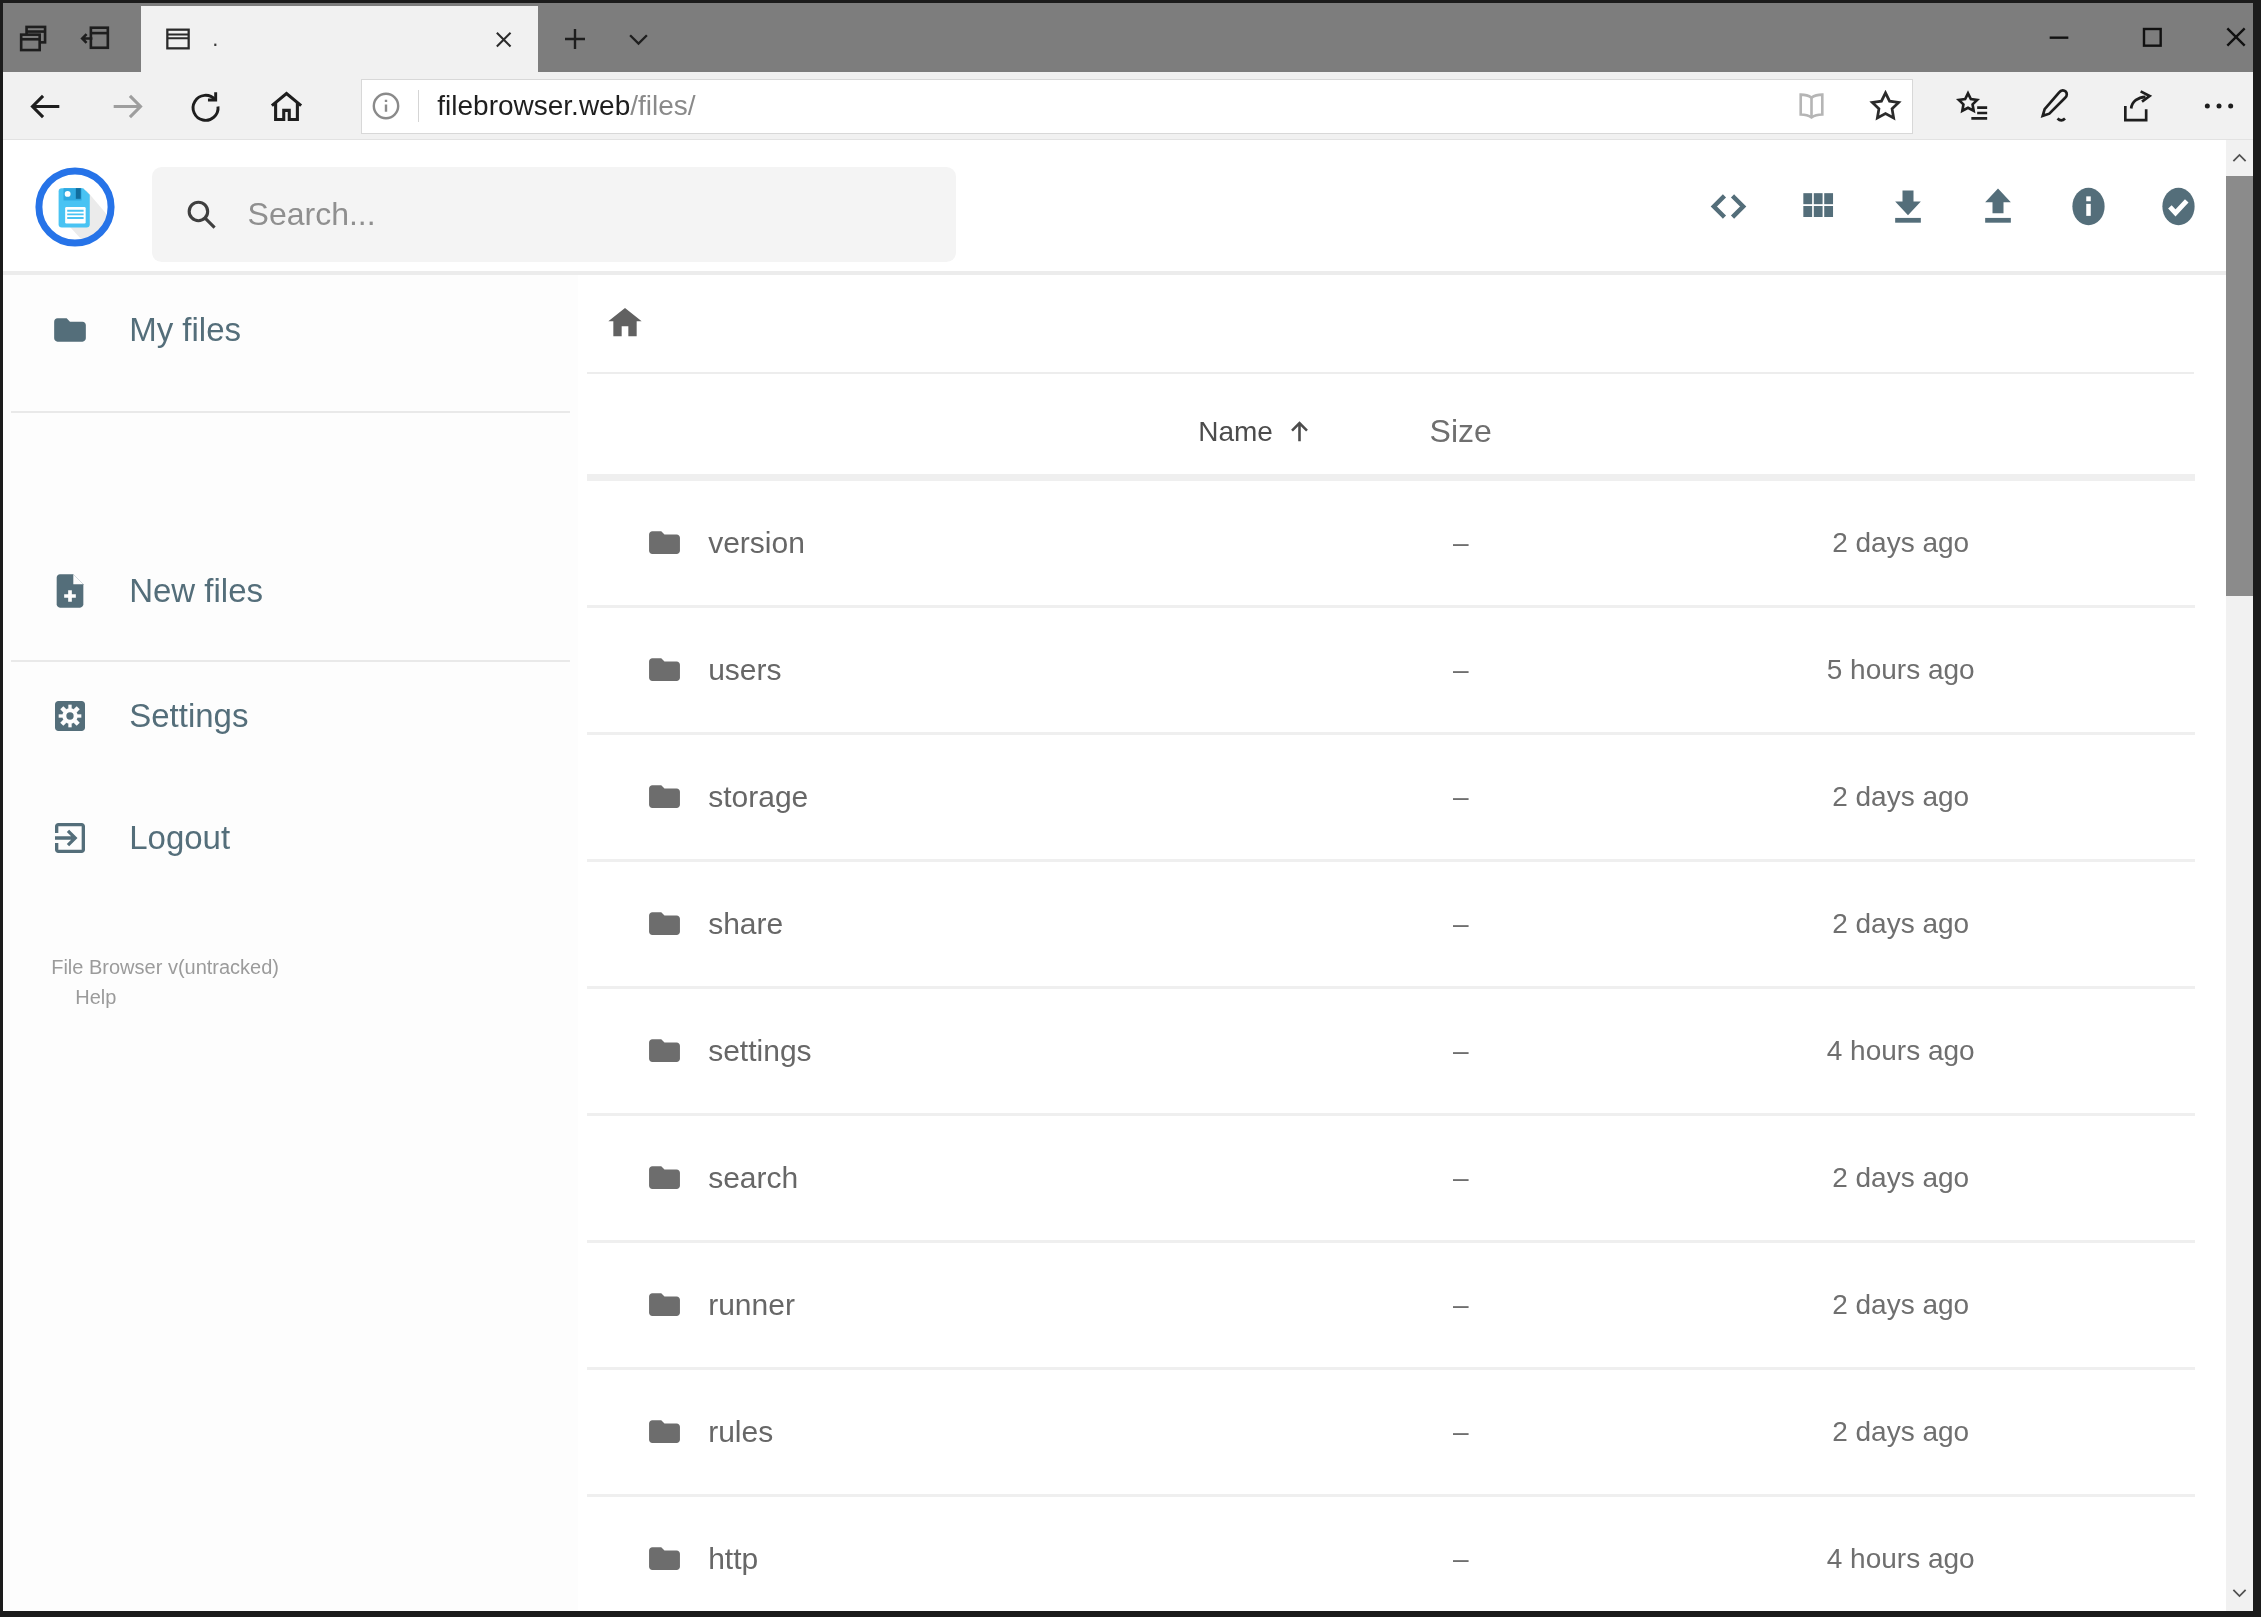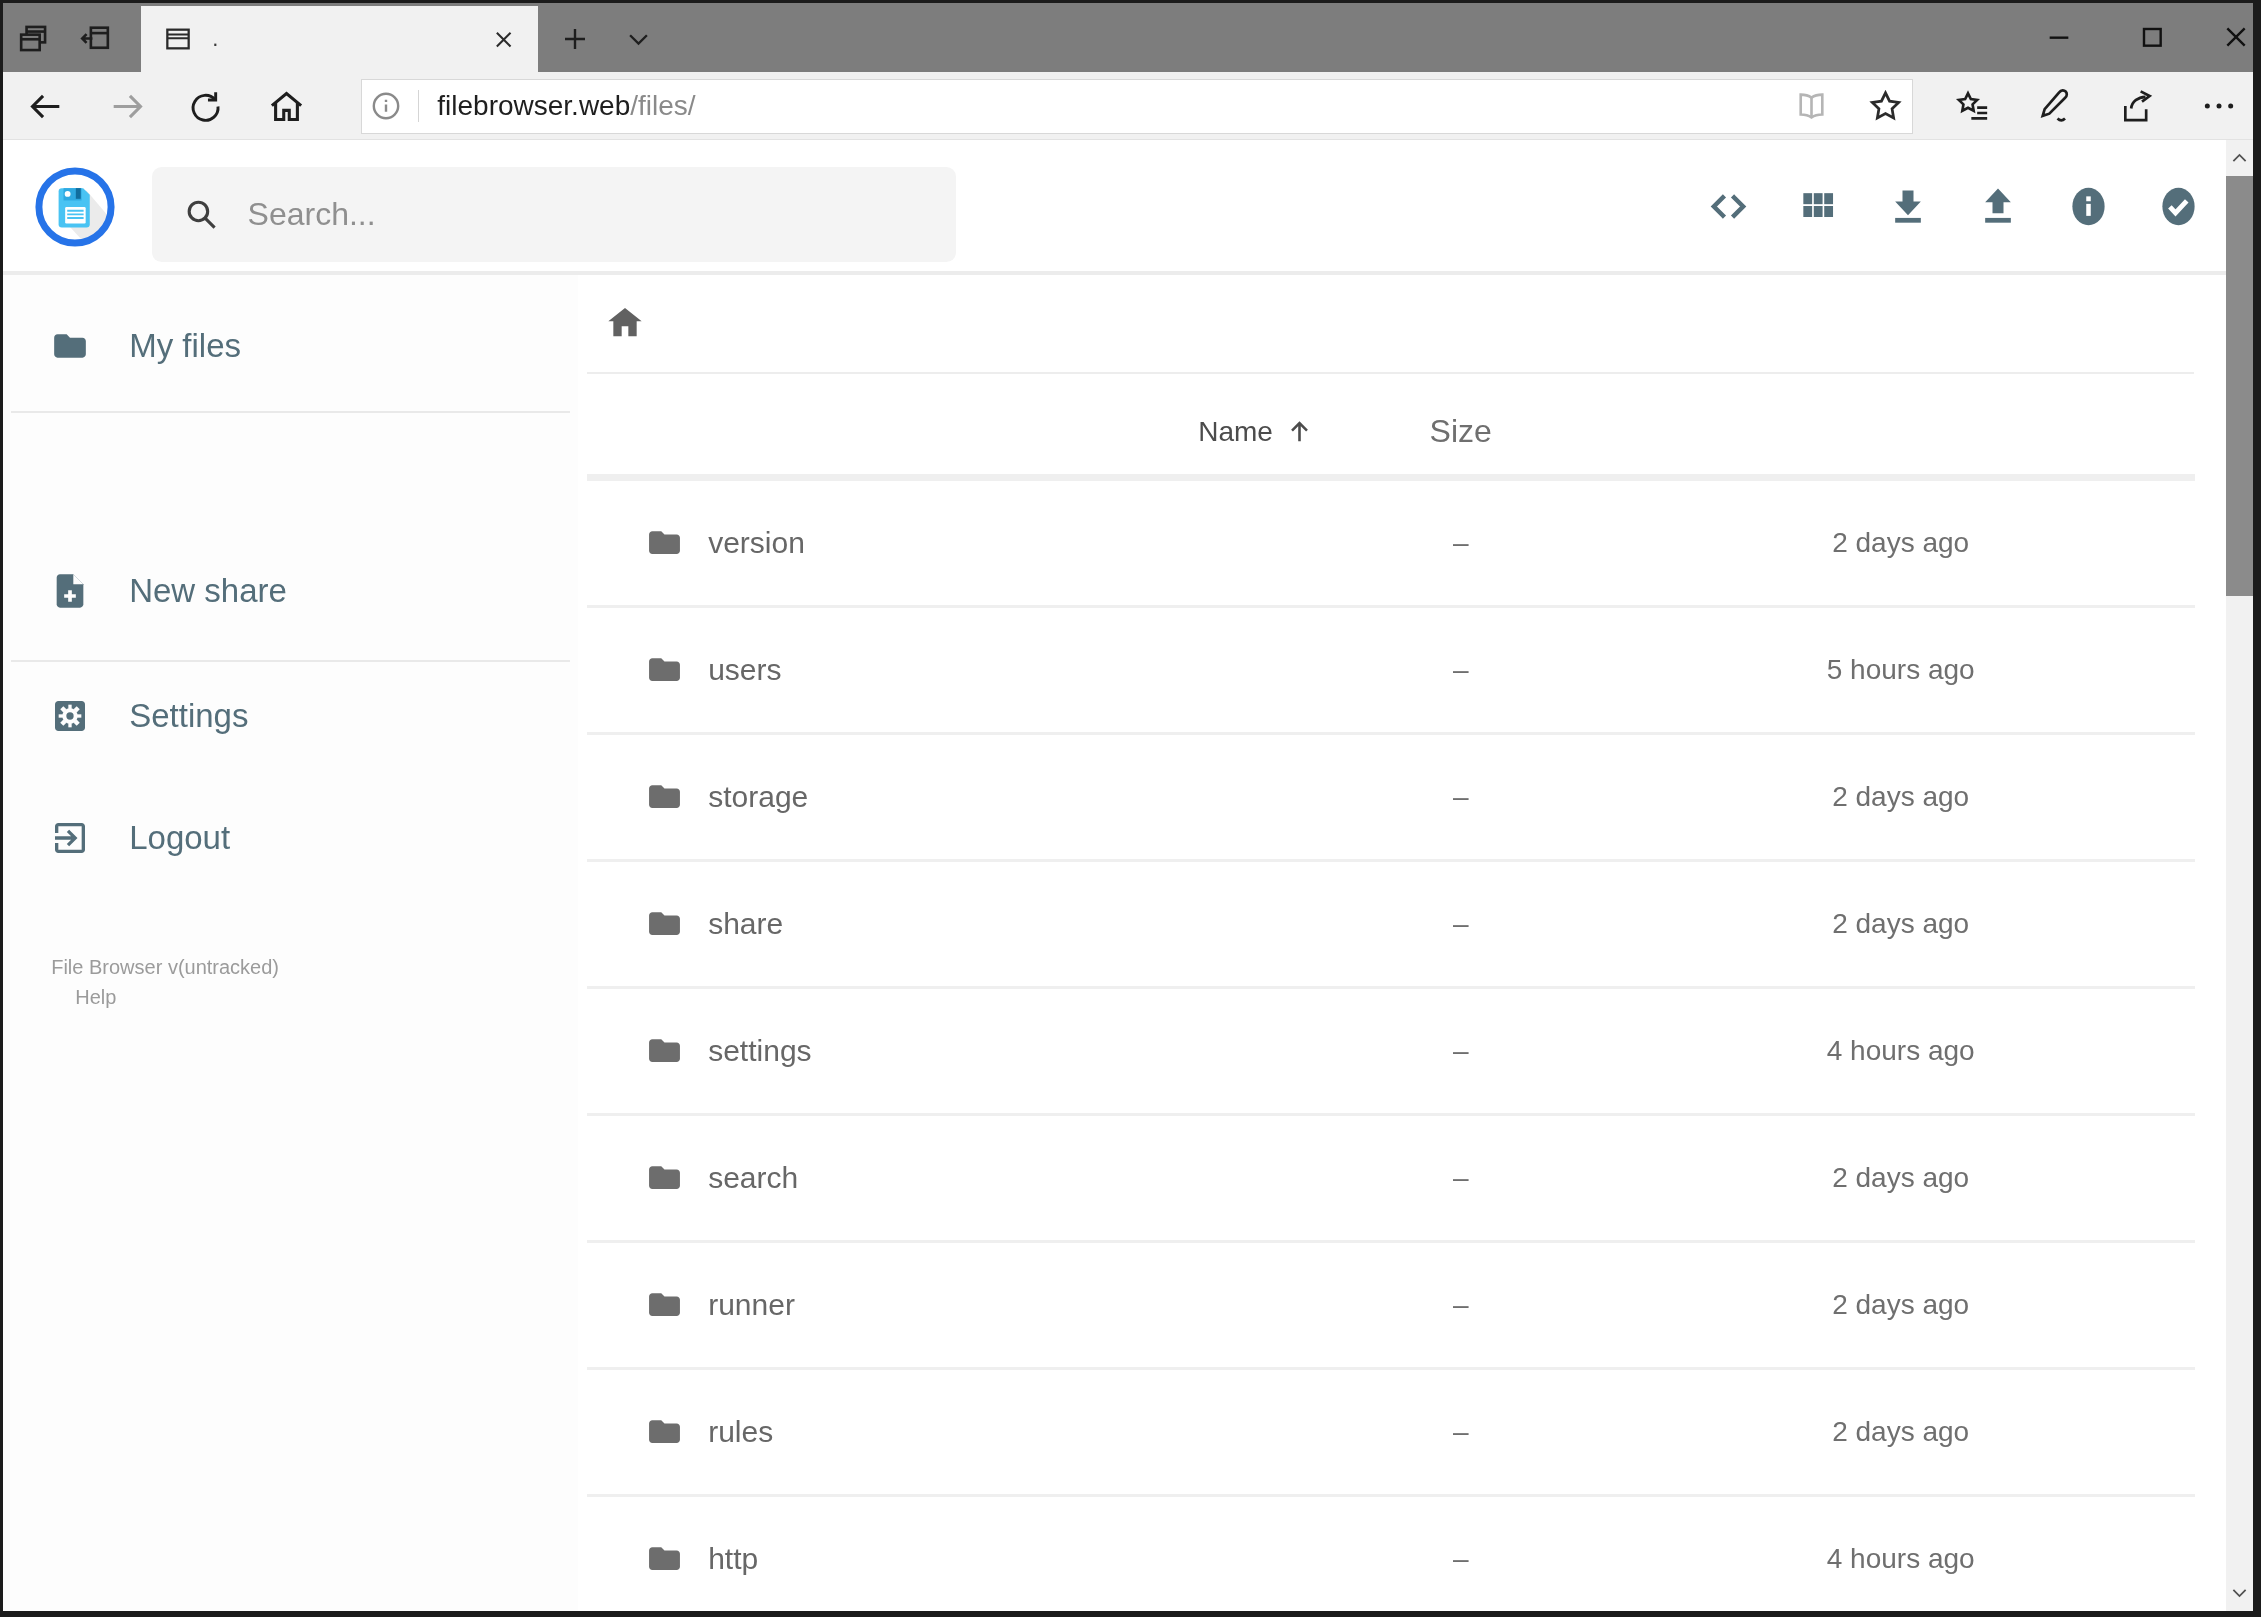--- a/index.html
+++ b/index.html
@@ -325,40 +325,40 @@
             <ellipse cx="12" cy="12" rx="8.6" ry="10" fill="#546e7a"></ellipse>
             <path d="m7.4 12.2 3 3.2 6-6.4" fill="none" stroke="#fff" stroke-width="2.6"></path>
           </svg>
         </span>
       </span>
     </div>
   </div>
   <div class="hdr-divider"></div>
 
   <div class="sidebar">
-    <div class="side-item" style="top:34px;">
+    <div class="side-item" style="top:18px;">
       <span>
         <svg width="40" height="40" viewBox="0 0 24 24" fill="#546e7a">
               <path d="M10 5H4.5c-1.1 0-2 .9-2 2v10c0 1.1.9 2 2 2h15c1.1 0 2-.9 2-2V9c0-1.1-.9-2-2-2H12l-2-2z"></path>
             </svg>
       </span>
       <span class="lbl">My files</span>
     </div>
     <div class="side-div" style="top:136px;"></div>
 
 
     <div class="side-item" style="top:279px;">
       <span>
         <svg width="40" height="40" viewBox="0 0 24 24">
           <path d="M14 2H6c-1.1 0-2 .9-2 2v16c0 1.1.9 2 2 2h12c1.1 0 2-.9 2-2V8l-6-6z" fill="#546e7a"></path>
           <polygon points="14,2 20,8 14,8" fill="#fdfdfd"></polygon>
           <path d="M12 11.5v7M8.5 15h7" stroke="#fdfdfd" stroke-width="2.2"></path>
         </svg>
       </span>
-      <span class="lbl">New share</span>
+      <span class="lbl">New files</span>
     </div>
     <div class="side-div" style="top:385px;"></div>
 
     <div class="side-item" style="top:404px;">
       <span>
         <svg width="40" height="40" viewBox="0 0 24 24">
           <path d="M19 3H5c-1.1 0-2 .9-2 2v14c0 1.1.9 2 2 2h14c1.1 0 2-.9 2-2V5c0-1.1-.9-2-2-2z" fill="#546e7a"></path>
           <g fill="#fdfdfd">
             <circle cx="12" cy="12" r="4.6"></circle>
             <g>

